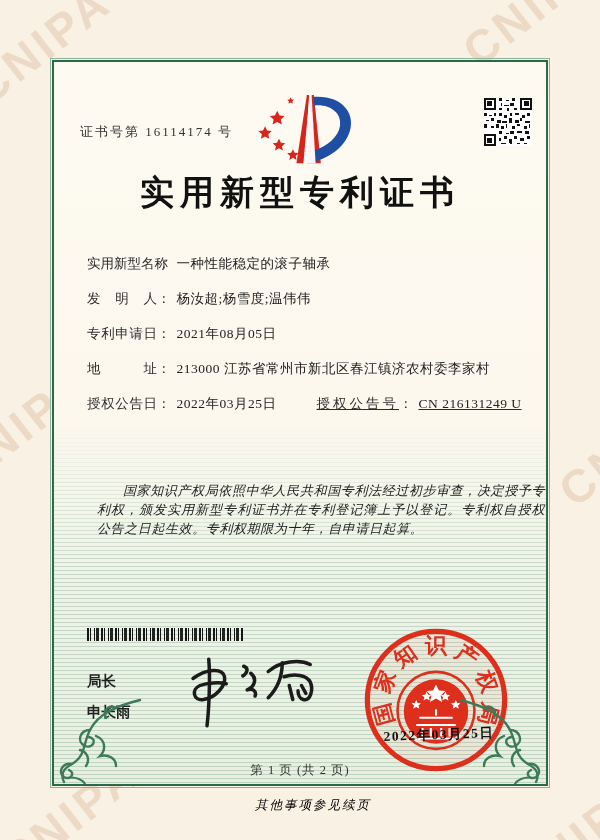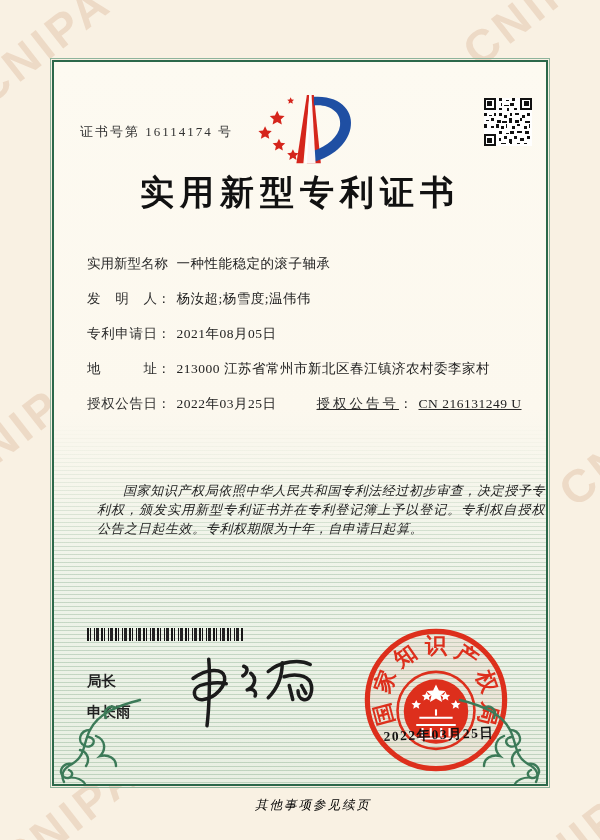--- a/index.html
+++ b/index.html
@@ -274,20 +274,21 @@
             <path d="M75 84 v6"></path>
             <path d="M59 92 h32"></path>
             <path d="M56 99 h38"></path>
             <path d="M62 102 v8 M70 102 v8 M80 102 v8 M88 102 v8"></path>
             <path d="M58 112 h34"></path>
           </g>
         </g>
       </svg>
       <div class="seal-date">2022年03月25日</div>
 
+      <div class="page-num">第 1 页 (共 2 页)</div>
 
       <svg class="corner bl" viewBox="0 0 92 92" fill="none" stroke="#3c7a58" stroke-width="2.4" stroke-linecap="round">
         <path d="M88 6 C64 12 46 20 38 36 C31 49 34 62 20 70 C12 74 8 80 12 88"></path>
         <path d="M38 36 c-10 0 -14 12 -5 16 c8 3 13 -7 4 -9"></path>
         <path d="M20 70 c-9 -2 -15 8 -8 13 c6 4 12 -4 5 -7"></path>
         <path d="M54 24 c-4 -8 4 -14 10 -10"></path>
         <path d="M28 56 c8 2 10 10 6 16"></path>
         <path d="M44 42 c10 4 10 14 4 20 c8 -2 16 2 16 10"></path>
         <path d="M14 84 c10 -2 18 2 20 8" stroke-width="2"></path>
       </svg>

